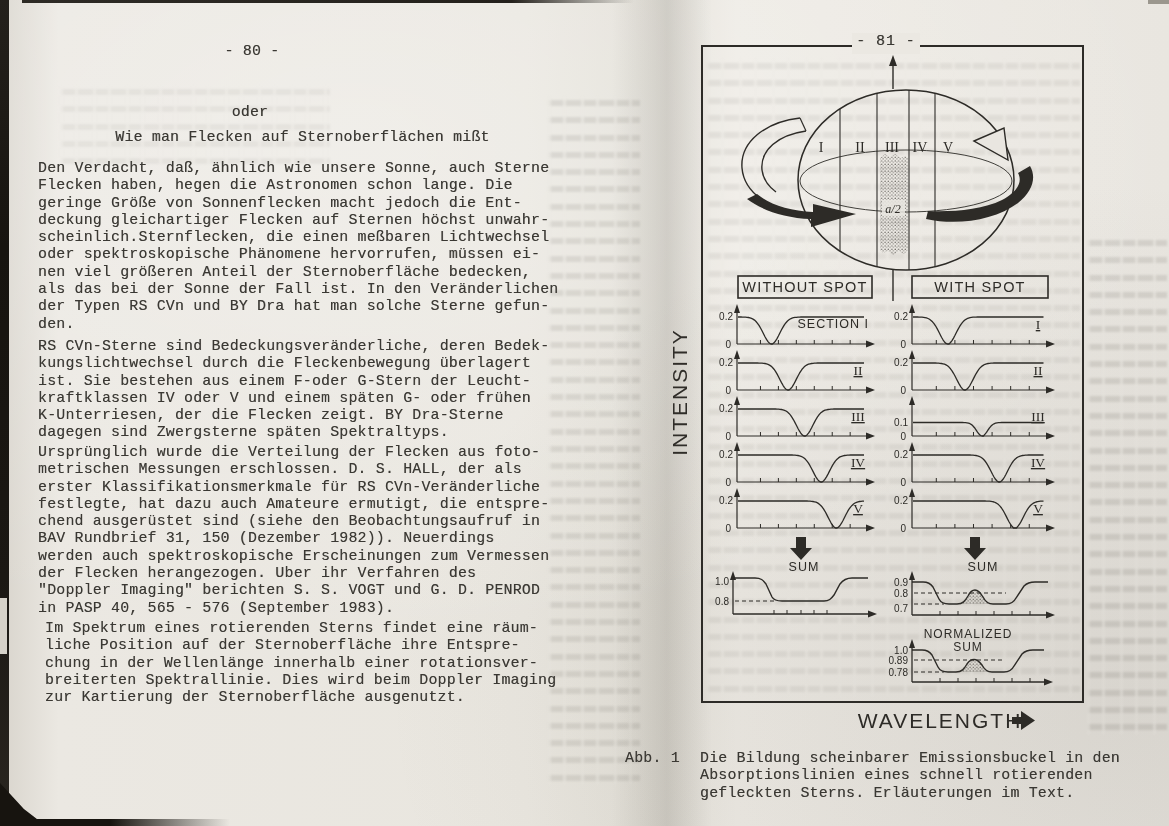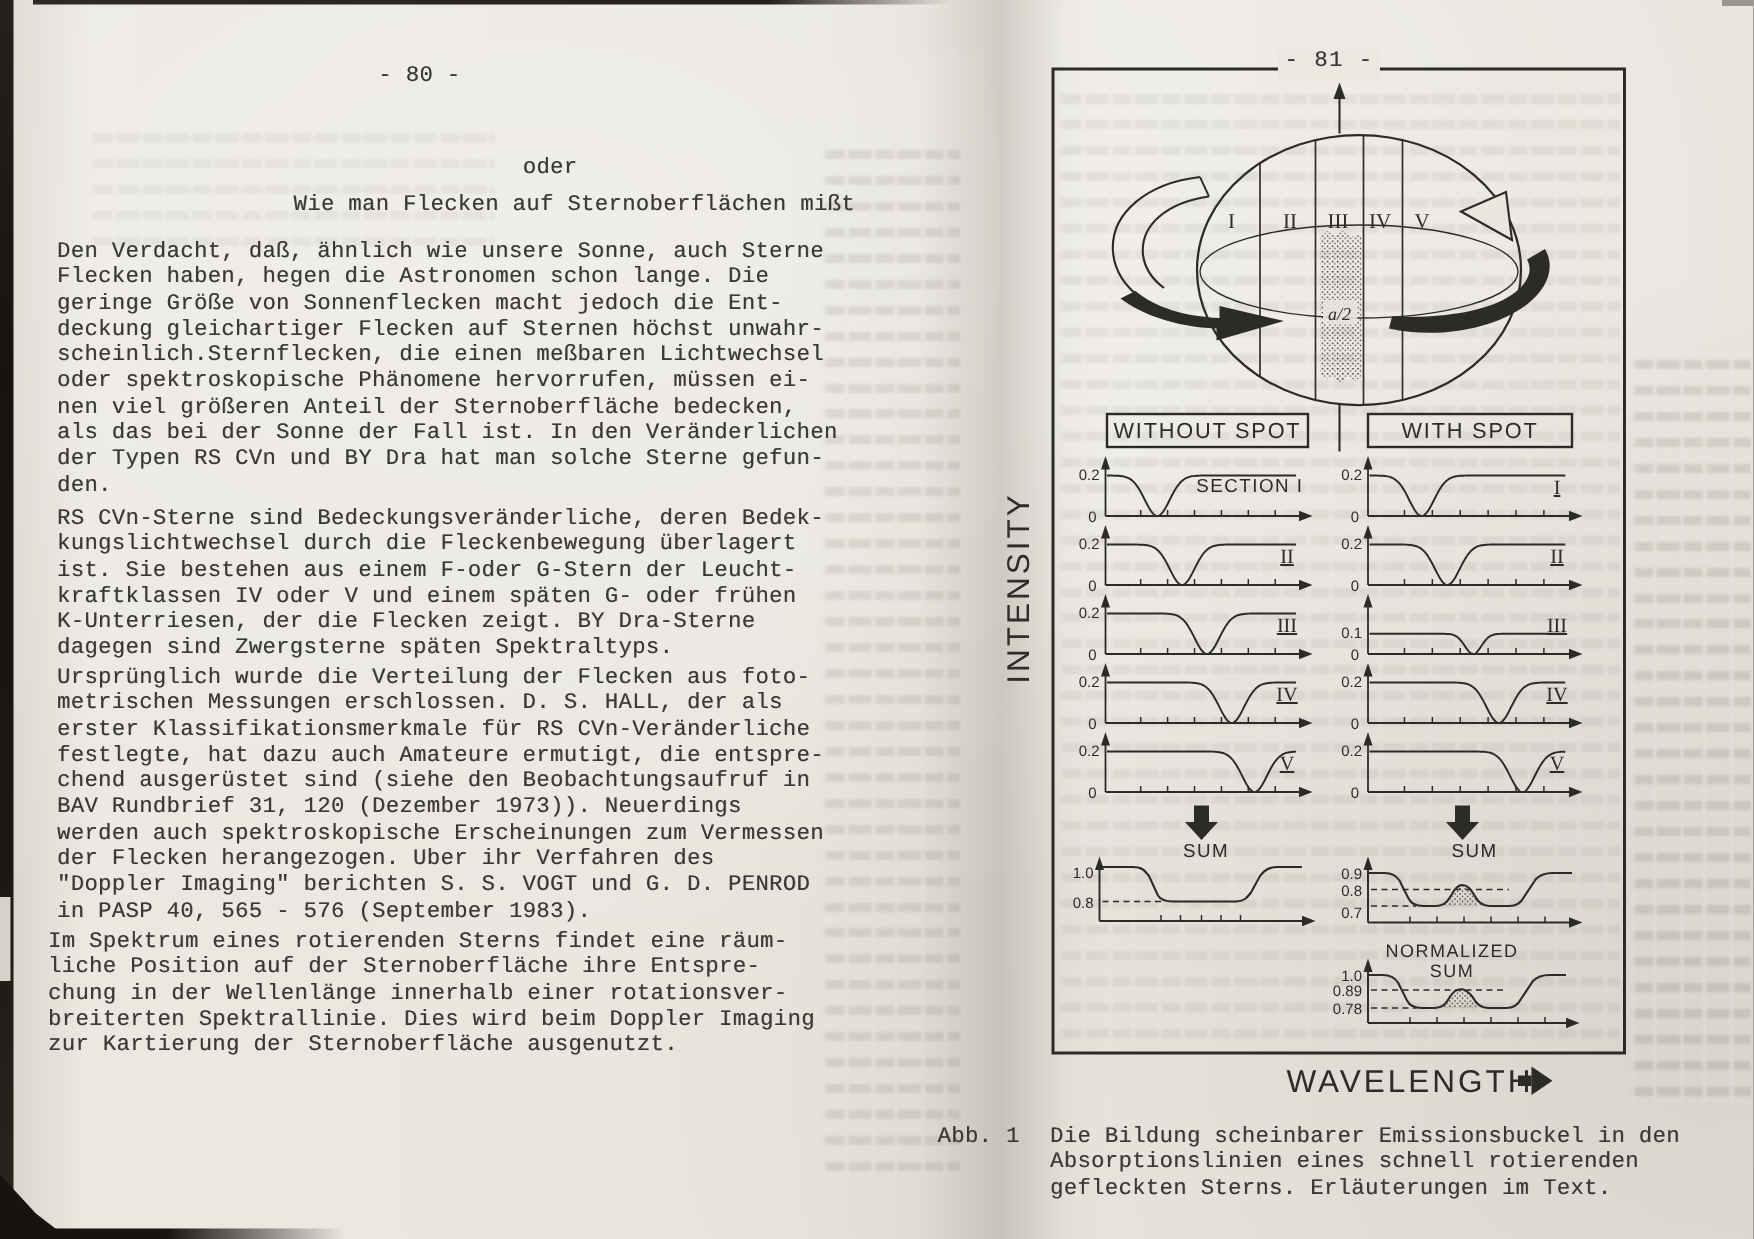--- a/index.html
+++ b/index.html
@@ -23,21 +23,21 @@
     background:linear-gradient(90deg,#17140f,#17140f 48%,rgba(23,20,15,0));}
   .gutter-shadow{position:absolute;left:612px;top:0;width:100px;height:826px;
     background:linear-gradient(90deg,rgba(70,65,56,0) 0%,rgba(70,65,56,.10) 42%,rgba(70,65,56,.15) 55%,rgba(70,65,56,0) 100%);}
   .bleed{position:absolute;pointer-events:none;filter:blur(.8px);
     background:
       repeating-linear-gradient(90deg, rgba(233,230,224,.75) 0 3px, rgba(233,230,224,0) 3px 15px, rgba(233,230,224,.75) 15px 18px, rgba(233,230,224,0) 18px 33px),
       repeating-linear-gradient(180deg, rgba(0,0,0,0) 0 5px, rgba(88,84,76,.55) 5px 11px, rgba(0,0,0,0) 11px 17.3px);}
   
   .tw{position:absolute;font-size:14.8px;line-height:17.3px;letter-spacing:.25px;
     white-space:pre-line;color:#3a3833;text-shadow:.3px .3px .35px rgba(58,56,51,.5);margin:0;}
-  .center{text-align:right;}
+  .center{text-align:center;}
   .u{text-underline-offset:2px;}
   
   .hand{font-family:"Liberation Sans","DejaVu Sans",sans-serif;color:#2d2b27;}
   #intensity-label{position:absolute;left:613px;top:380px;width:134px;text-align:center;
     transform:rotate(-90deg);font-size:21px;letter-spacing:2px;}
   #page81{position:absolute;left:852px;top:33px;width:68px;height:21px;text-align:center;
     background:#ebe8e2;font-size:14.8px;letter-spacing:1px;z-index:5;}
   svg text{font-family:"Liberation Sans","DejaVu Sans",sans-serif;fill:#2d2b27;}
   svg text.numeral{font-family:"Liberation Serif","DejaVu Serif",serif;}
 </style>
@@ -69,26 +69,26 @@
 kungslichtwechsel durch die Fleckenbewegung überlagert
 ist. Sie bestehen aus einem F-oder G-Stern der Leucht-
 kraftklassen IV oder V und einem späten G- oder frühen
 K-Unterriesen, der die Flecken zeigt. BY Dra-Sterne
 dagegen sind Zwergsterne späten Spektraltyps.</p>
   <p class="tw" style="left:38px;top:444px;width:540px"><span>Ursprünglich wurde die Verteilung der Flecken aus foto-
 metrischen Messungen erschlossen. D. S. HALL, der als
 erster Klassifikationsmerkmale für RS CVn-Veränderliche
 festlegte, hat dazu auch Amateure ermutigt, die entspre-
 chend ausgerüstet sind (siehe den Beobachtungsaufruf in
-BAV Rundbrief </span><span class="u">31</span><span>, 120 (Dezember 1973)). Neuerdings
+BAV Rundbrief </span><span class="u">31</span><span>, 150 (Dezember 1982)). Neuerdings
 werden auch spektroskopische Erscheinungen zum Vermessen
 der Flecken herangezogen. Uber ihr Verfahren des
 "Doppler Imaging" berichten S. S. VOGT und G. D. PENROD
 in PASP </span><span class="u">40</span><span>, 565 - 576 (September 1983).</span></p>
-  <p class="tw" style="left:32px;top:620px;width:540px">Im Spektrum eines rotierenden Sterns findet eine räum-
+  <p class="tw" style="left:45px;top:620px;width:540px">Im Spektrum eines rotierenden Sterns findet eine räum-
 liche Position auf der Sternoberfläche ihre Entspre-
 chung in der Wellenlänge innerhalb einer rotationsver-
 breiterten Spektrallinie. Dies wird beim Doppler Imaging
 zur Kartierung der Sternoberfläche ausgenutzt.</p>
 
   <svg id="fig-svg" width="1169" height="826" viewBox="0 0 1169 826" style="position:absolute;left:0;top:0;z-index:2">
     <defs>
       <pattern id="dots" width="3.4" height="3.4" patternUnits="userSpaceOnUse">
         <circle cx="1" cy="1" r="0.62" fill="#403d37"></circle>
         <circle cx="2.6" cy="2.5" r="0.5" fill="#403d37"></circle>

